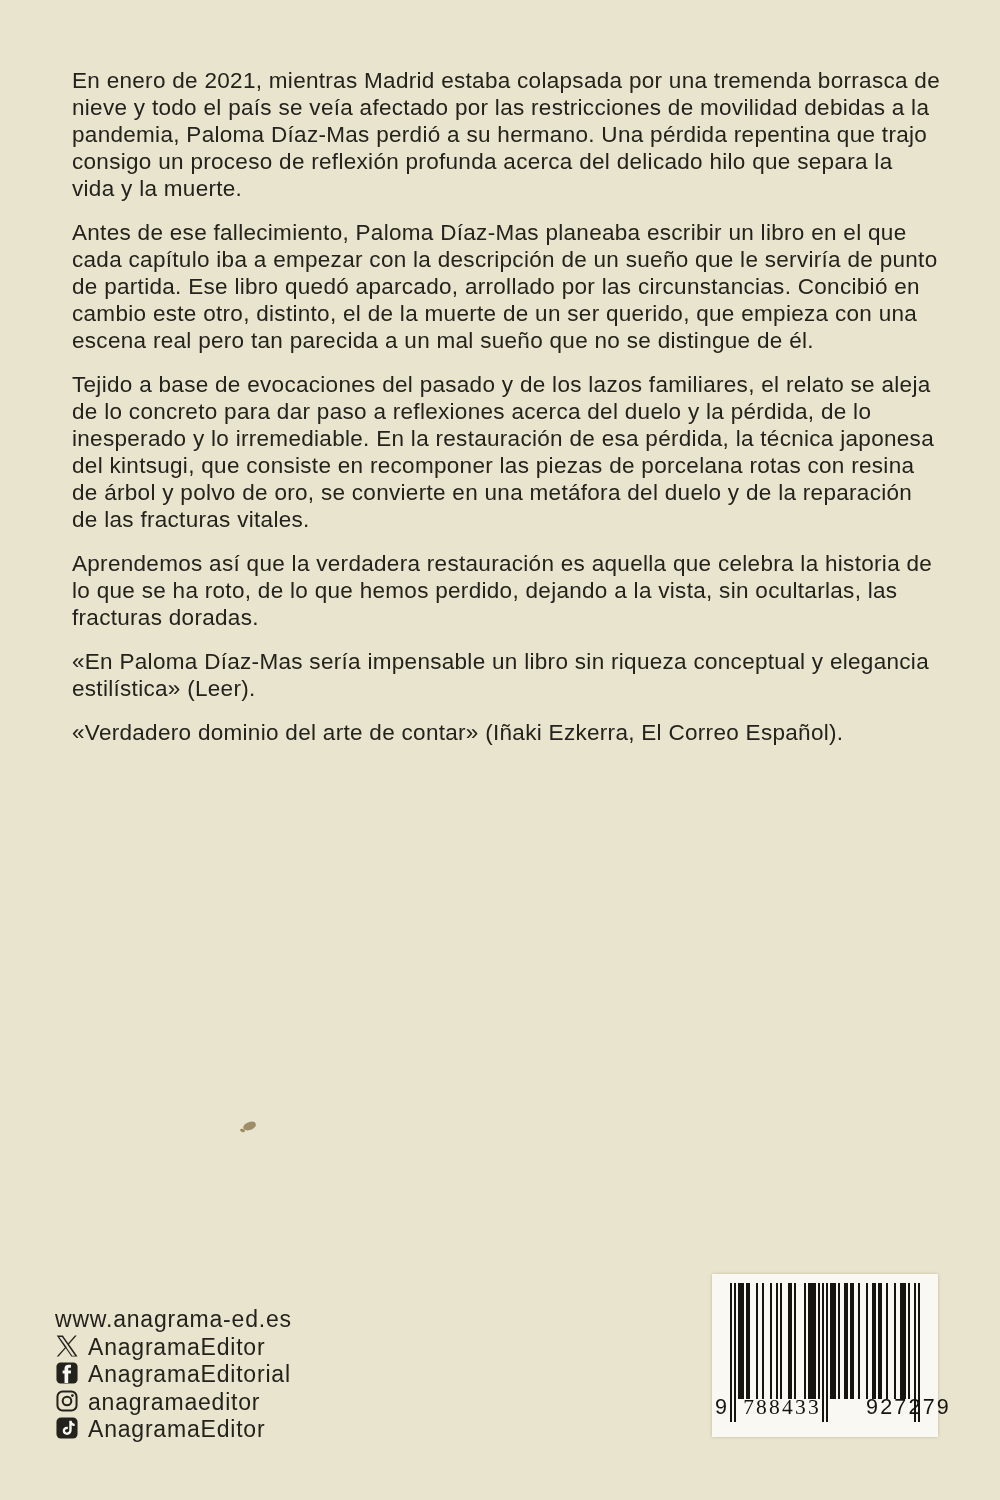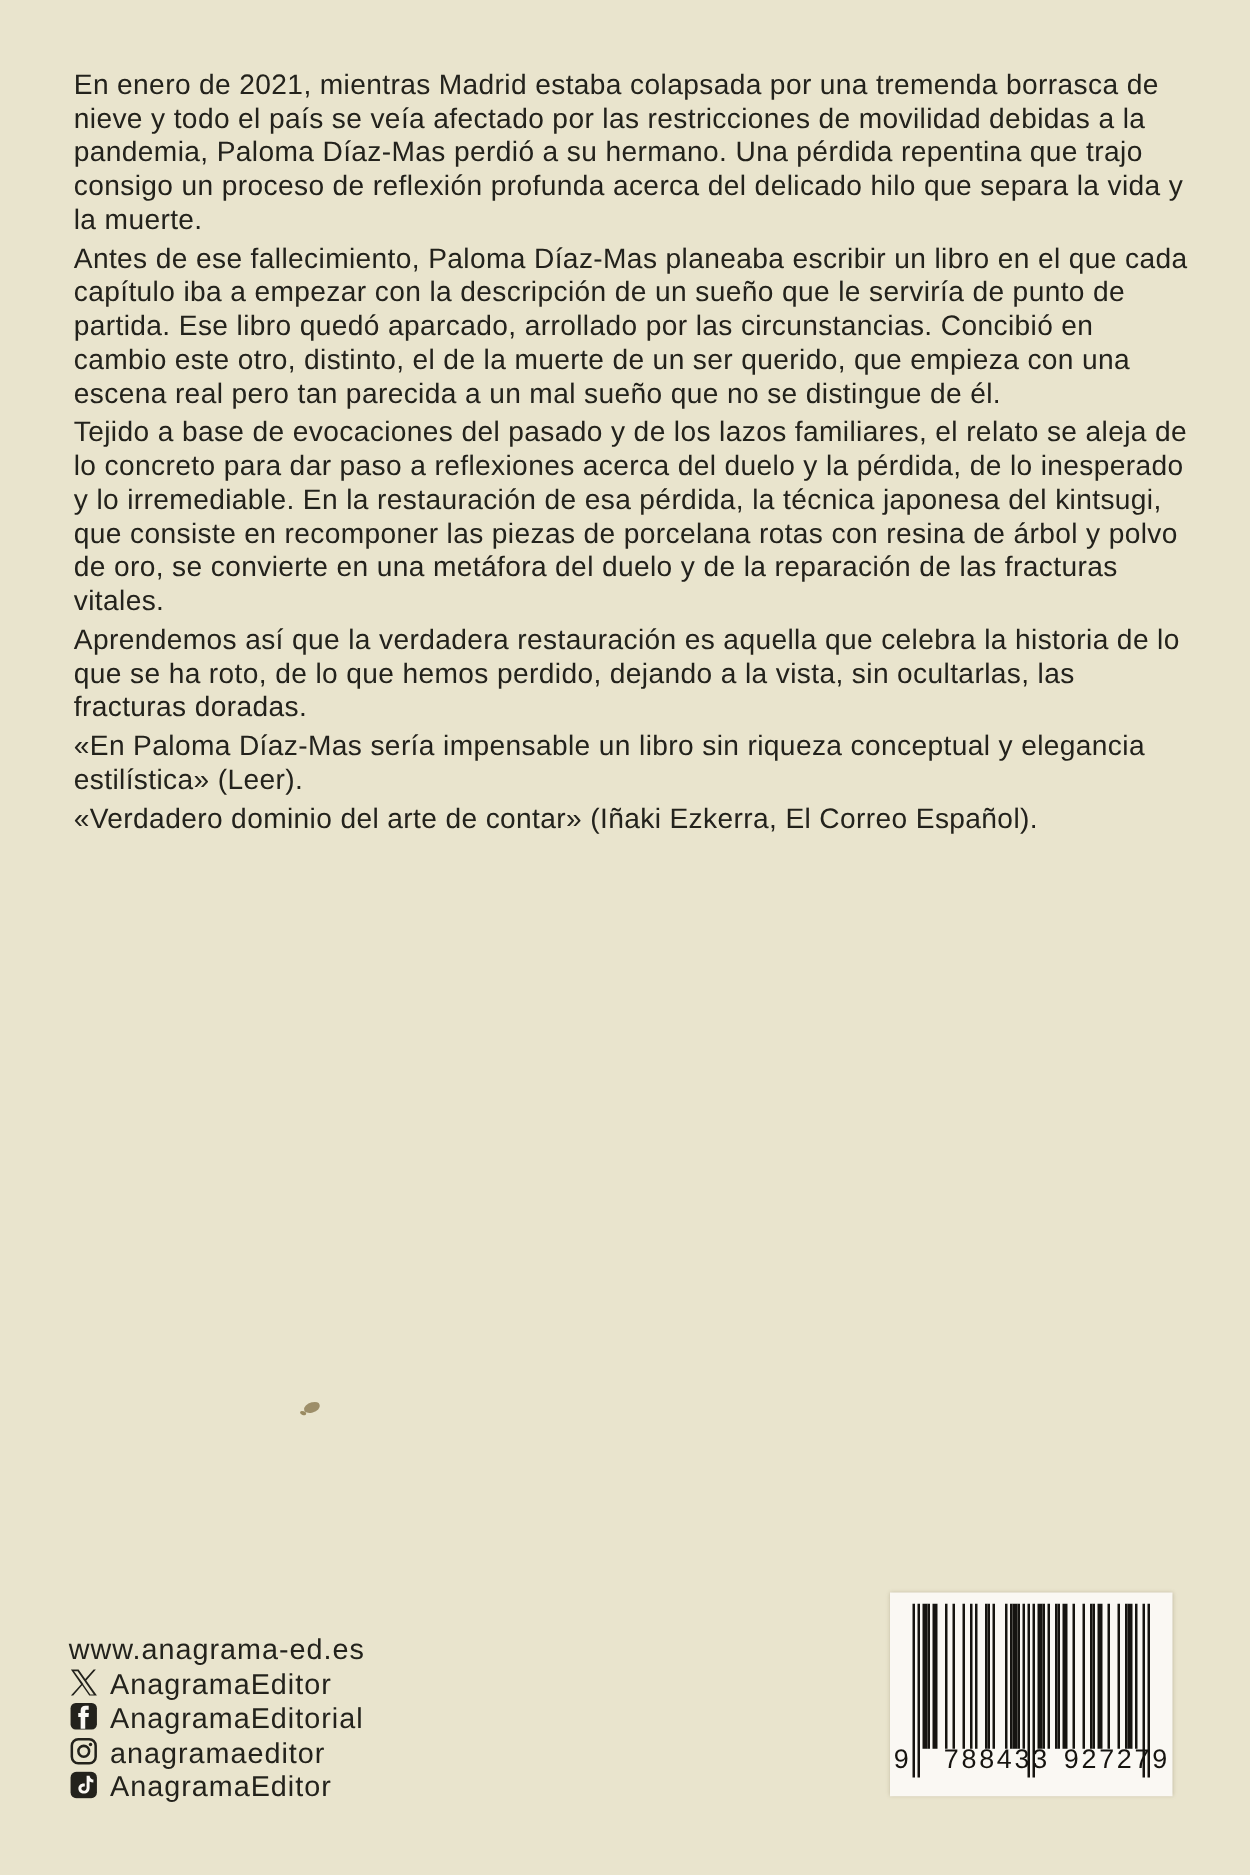--- a/index.html
+++ b/index.html
@@ -20,21 +20,21 @@
     overflow:hidden;
   }
   
   .synopsis{
     position:absolute;
     left:55px;top:50px;width:902px;
     font-size:22.5px;
     line-height:27px;
     letter-spacing:0.3px;
   }
-  .synopsis p{margin:4px;}
+  .synopsis p{margin:17px;}
   .it{}
   
   .speck{
     position:absolute;left:243px;top:1122px;
     width:13px;height:8px;
     background:#8f7f57;
     border-radius:60% 40% 55% 45%;
     transform:rotate(-14deg);
     opacity:.85;
   }
@@ -78,22 +78,22 @@
   .bc-m.guard{height:139px;}
   .bc-digits span{
     position:absolute;
     top:121px;
     font-size:21.5px;
     letter-spacing:2.2px;
     color:var(--bar);
     background:transparent;
   }
   .bc-d-first{left:1px;width:16px;text-align:center;letter-spacing:0 !important;}
-  .bc-d-left{left:43px;width:84px;text-align:center;}
-  .bc-d-right{left:139px;width:84px;}
+  .bc-d-left{left:28px;width:84px;text-align:center;font-family:Liberation Serif, serif;}
+  .bc-d-right{left:154px;width:84px;}
 </style>
 </head>
 <body>
 
 <div class="synopsis">
   <p><span>En enero de 2021, mientras Madrid estaba colapsada por una tremenda borrasca de nieve y todo el país se veía afectado por las restricciones de movilidad debidas a la pandemia, Paloma Díaz-Mas perdió a su hermano. Una pérdida repentina que trajo consigo un proceso de reflexión profunda acerca del delicado hilo que separa la vida y la muerte.</span></p>
   <p><span>Antes de ese fallecimiento, Paloma Díaz-Mas planeaba escribir un libro en el que cada capítulo iba a empezar con la descripción de un sueño que le serviría de punto de partida. Ese libro quedó aparcado, arrollado por las circunstancias. Concibió en cambio este otro, distinto, el de la muerte de un ser querido, que empieza con una escena real pero tan parecida a un mal sueño que no se distingue de él.</span></p>
   <p><span>Tejido a base de evocaciones del pasado y de los lazos familiares, el relato se aleja de lo concreto para dar paso a reflexiones acerca del duelo y la pérdida, de lo inesperado y lo irremediable. En la restauración de esa pérdida, la técnica japonesa del </span><span class="it">kintsugi</span><span>, que consiste en recomponer las piezas de porcelana rotas con resina de árbol y polvo de oro, se convierte en una metáfora del duelo y de la reparación de las fracturas vitales.</span></p>
   <p><span>Aprendemos así que la verdadera restauración es aquella que celebra la historia de lo que se ha roto, de lo que hemos perdido, dejando a la vista, sin ocultarlas, las fracturas doradas.</span></p>
   <p><span>«En Paloma Díaz-Mas sería impensable un libro sin riqueza conceptual y elegancia estilística» (</span><span class="it">Leer</span><span>).</span></p>

